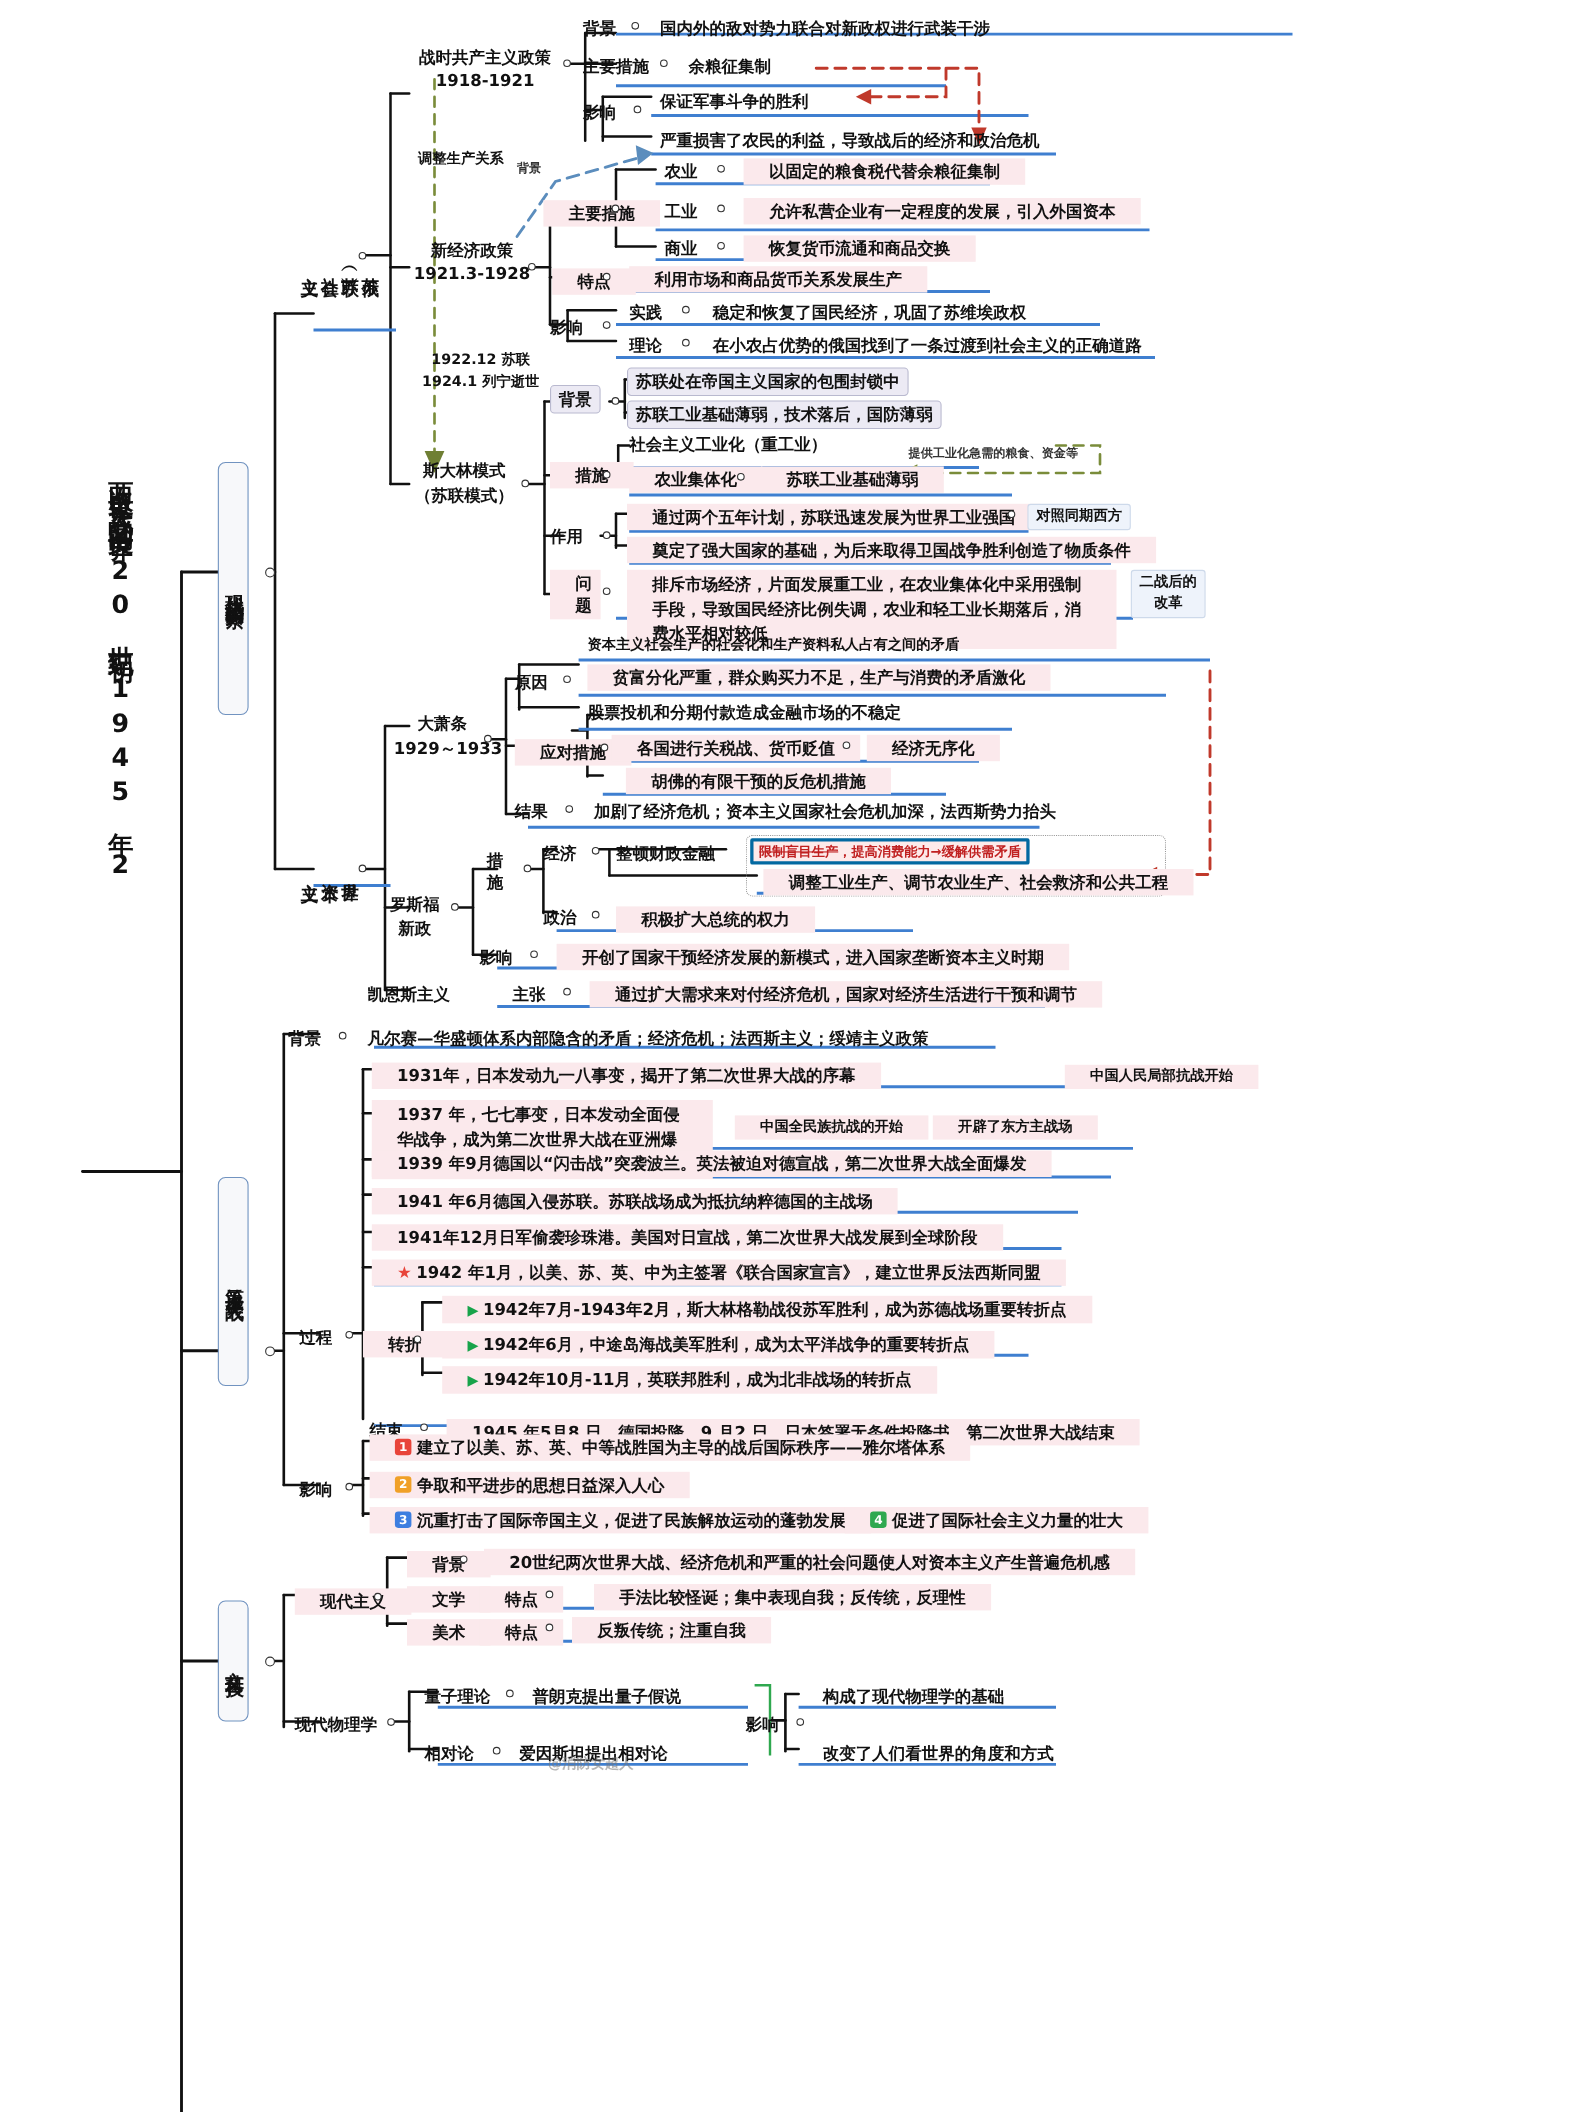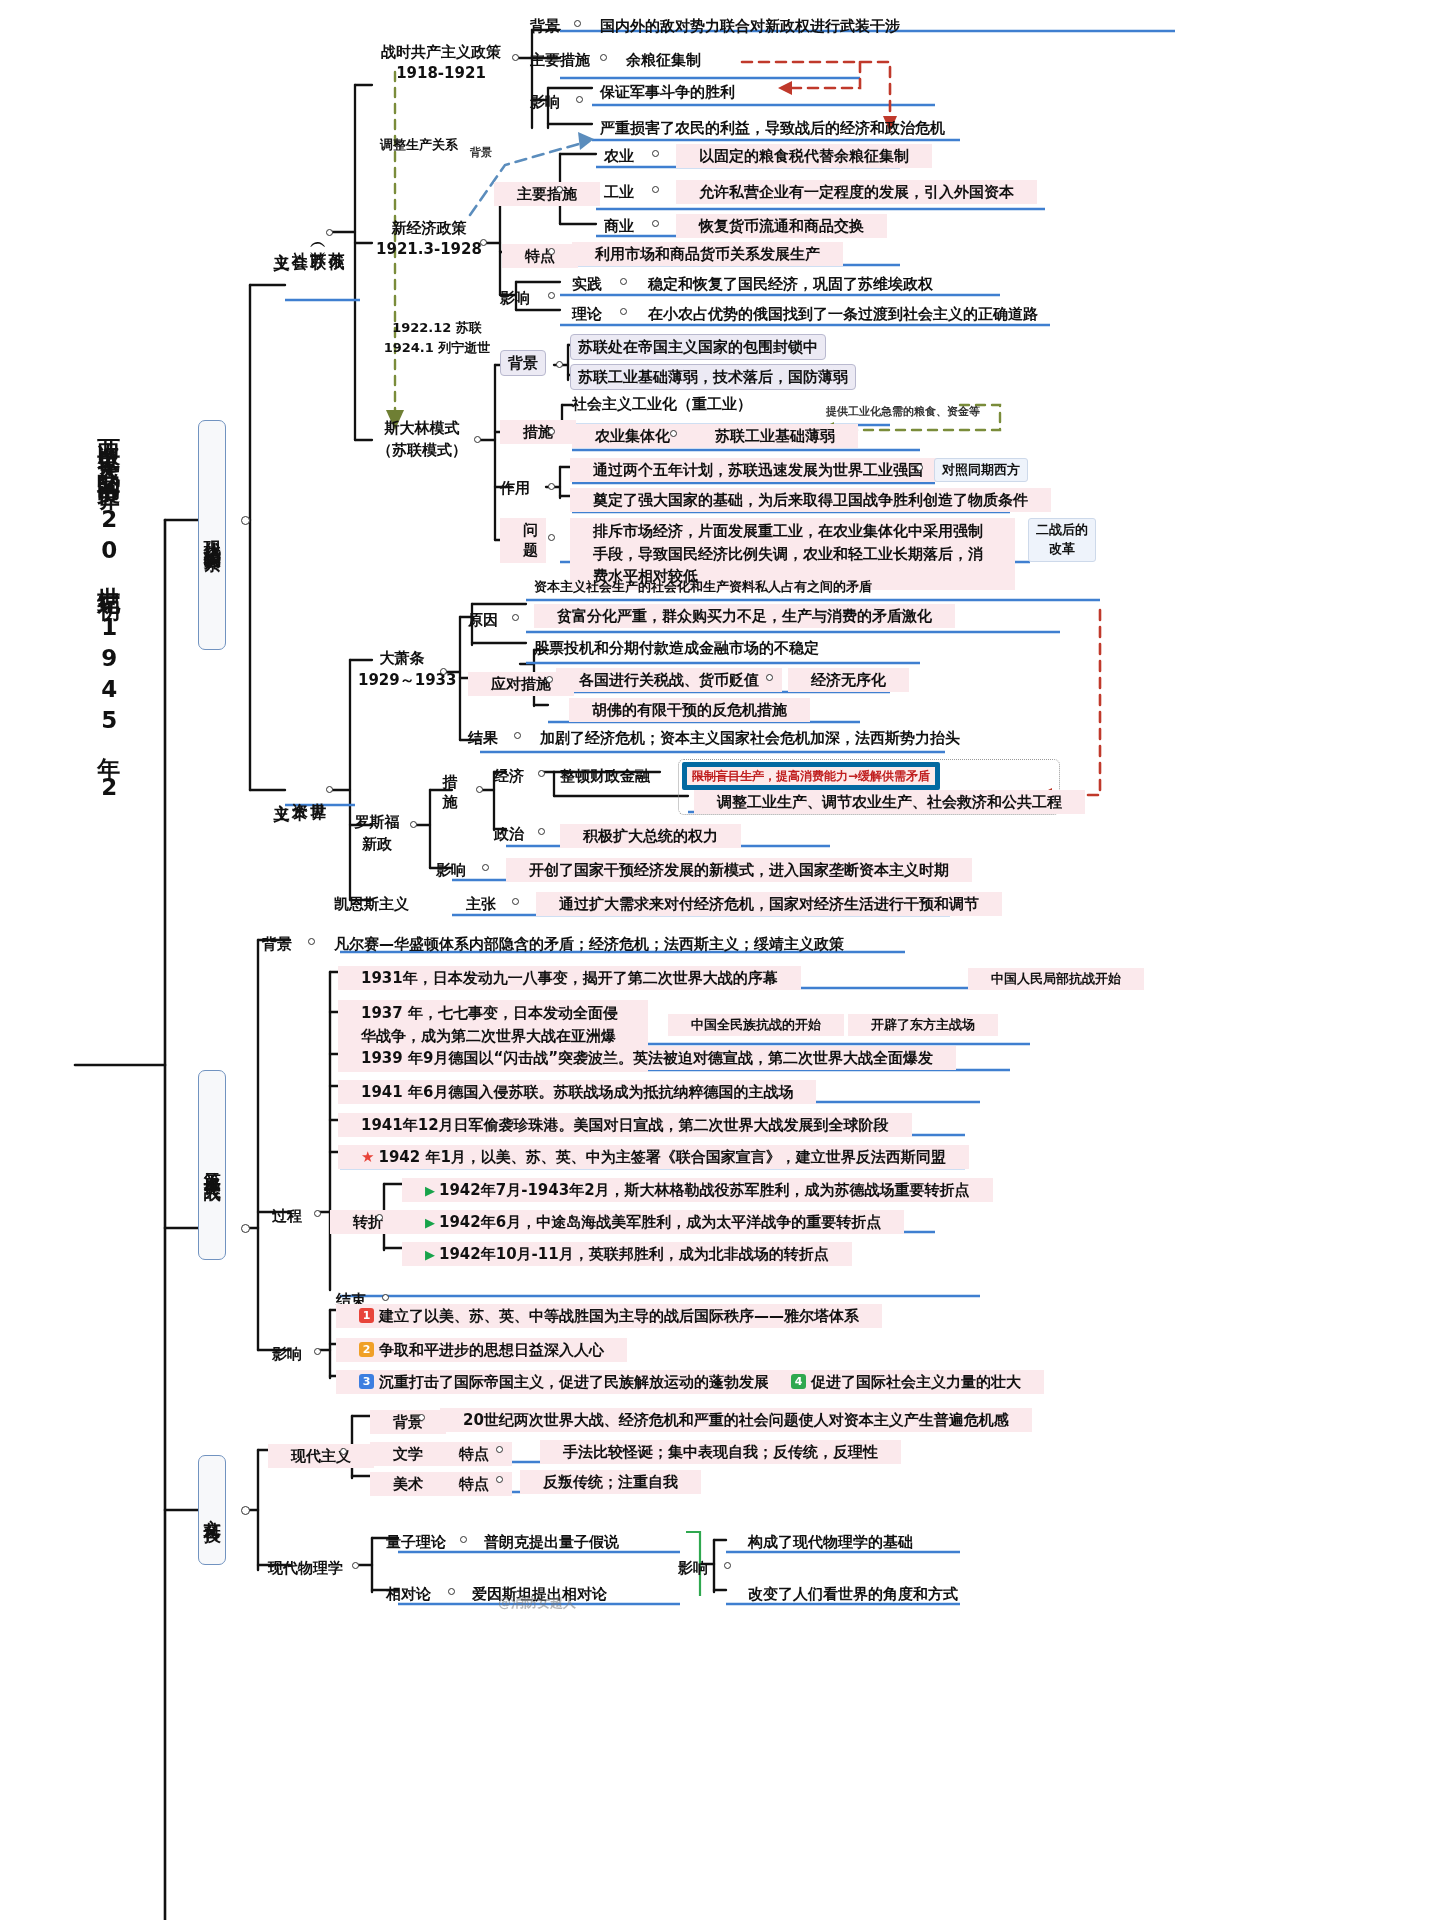--- a/index.html
+++ b/index.html
@@ -119,21 +119,21 @@
   }
   .b1 { background: #e8443a; }
   .b2 { background: #f0a027; }
   .b3 { background: #3d7ee0; }
   .b4 { background: #2fa84f; }
   .star { color: #e8443a; font-size: 15px; margin-right: 4px; }
   .tri { color: #17a34a; font-size: 13px; margin-right: 4px; }
   .strike { text-decoration: line-through; }
   .redbox {
     background: #fdeaea;
-    border: 5px solid #0369a1;
+    border: 3px solid #0369a1;
     padding: 1px 5px;
     font-size: 12px;
     color: #c02020;
     font-weight: 600;
     border-radius: 2px;
   }
   .dotbox {
     position: absolute;
     border: 1.5px dotted #999;
     border-radius: 6px;
@@ -572,20 +572,21 @@
   </div>
   <div class="node pink" style="left:402px; top:1210px;">
     <span class="tri">▶</span><span>1942年6月，中途岛海战美军胜利，成为太平洋战争的重要转折点</span>
   </div>
   <div class="node pink" style="left:402px; top:1242px;">
     <span class="tri">▶</span><span>1942年10月-11月，英联邦胜利，成为北非战场的转折点</span>
   </div>
 
   <div class="node plain" style="left:336px; top:1290px;">结束</div>
   <div class="hub sm" style="left:382px; top:1294px;"></div>
+  <div class="node pink" style="left:406px; top:1290px;">1945 年5月8 日，德国投降。9 月2 日，日本签署无条件投降书，第二次世界大战结束</div>
 
   <div class="node plain" style="left:272px; top:1344px;">影响</div>
   <div class="hub sm" style="left:314px; top:1348px;"></div>
 
   <div class="node pink" style="left:336px; top:1304px;">
     <span class="numbadge b1">1</span><span>建立了以美、苏、英、中等战胜国为主导的战后国际秩序——雅尔塔体系</span>
   </div>
   <div class="node pink" style="left:336px; top:1338px;">
     <span class="numbadge b2">2</span><span>争取和平进步的思想日益深入人心</span>
   </div>

